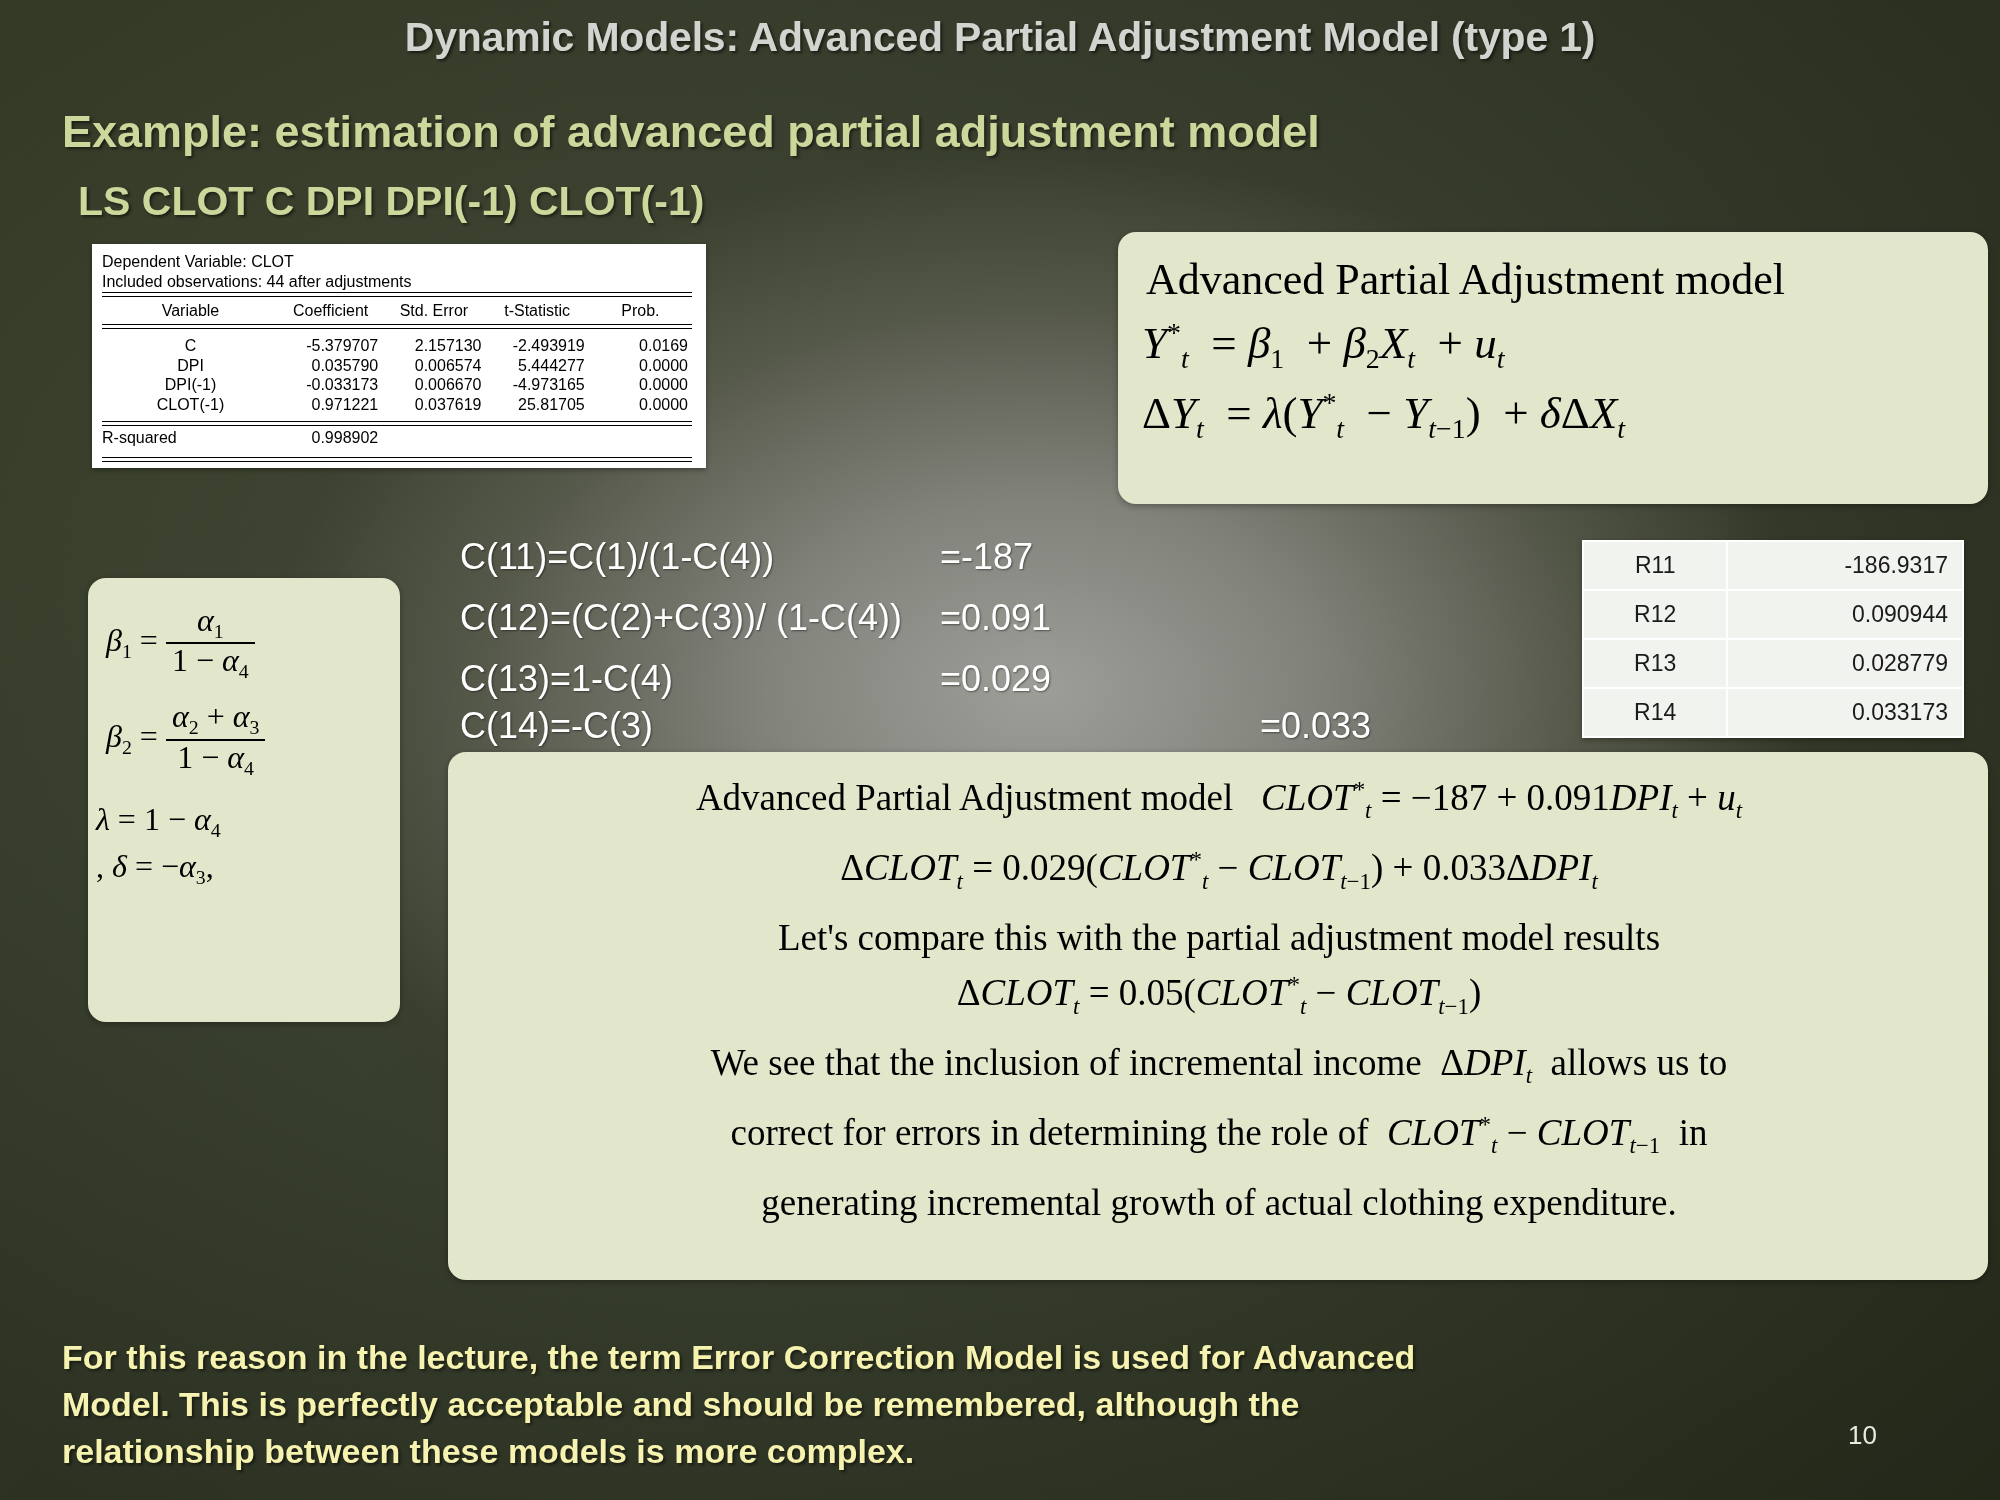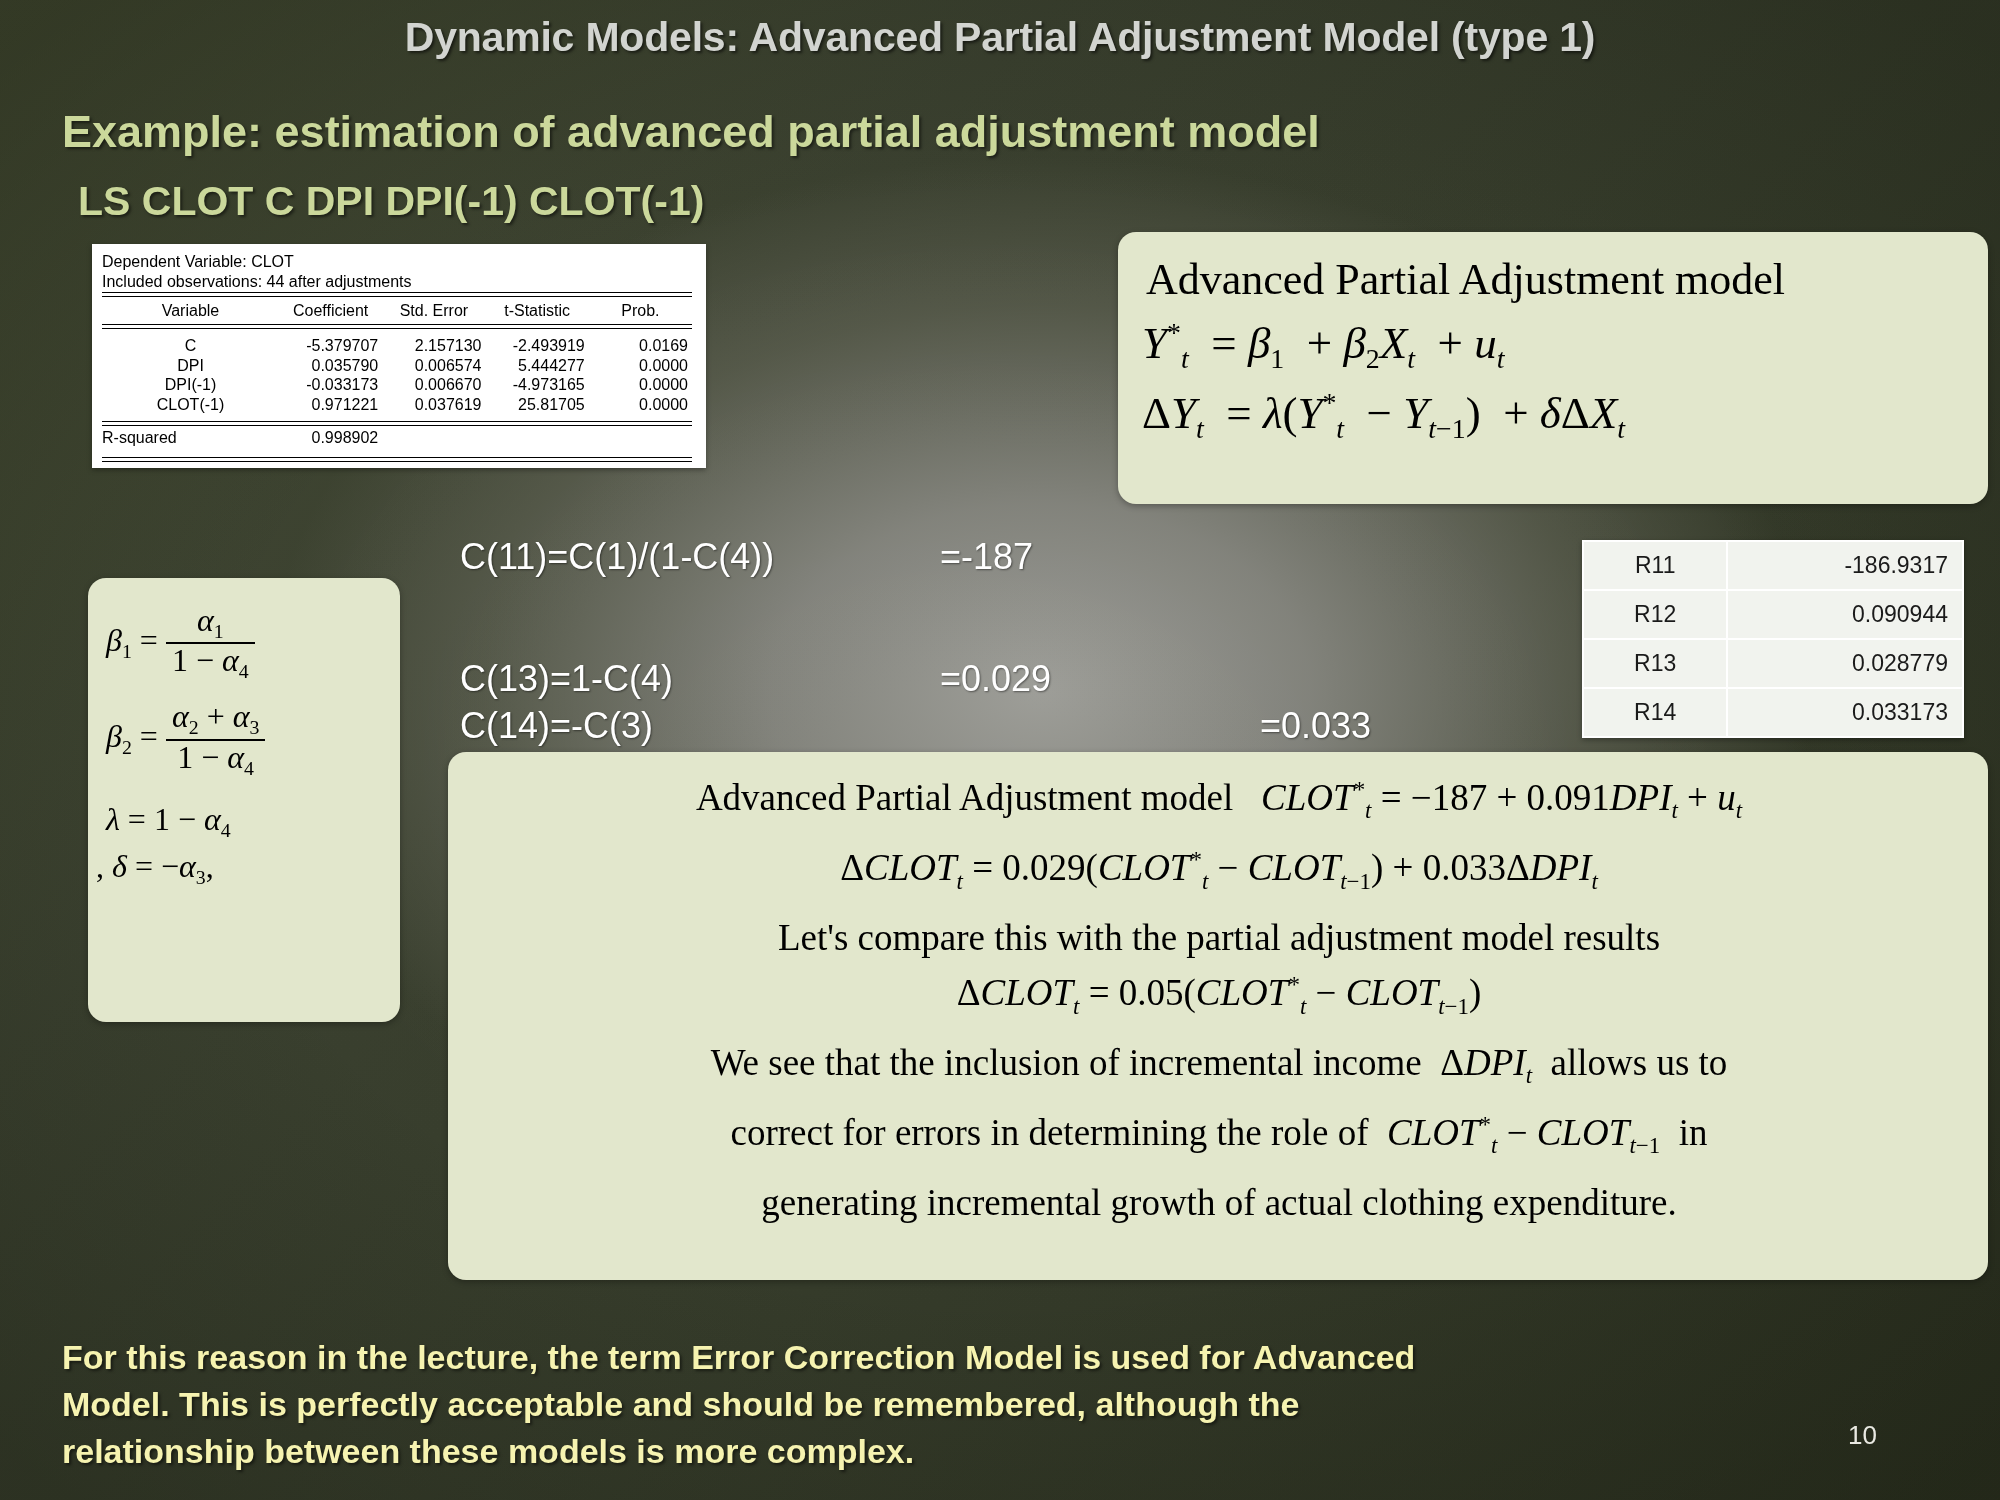--- a/index.html
+++ b/index.html
@@ -145,21 +145,21 @@
   .frac .den { display: block; border-top: 2px solid #000; padding: 0 6px; }
 
   .beta-line {
     font-family: "Liberation Serif", serif;
     font-size: 32px;
     white-space: nowrap;
     padding-left: 18px;
   }
   .beta-line.b1 { padding-top: 26px; }
   .beta-line.b2 { padding-top: 18px; }
-  .beta-line.lam { padding-top: 22px; padding-left: 18px; }
+  .beta-line.lam { padding-top: 22px; padding-left: 8px; }
   .beta-line.del { padding-top: 6px; padding-left: 8px; }
 
   
   .ceq {
     position: absolute;
     font-size: 36px;
     color: #ffffff;
     white-space: nowrap;
     text-shadow: 1px 1px 2px rgba(0,0,0,0.45);
     z-index: 5;
@@ -331,20 +331,24 @@
       <span class="mi">λ</span>&nbsp;=&nbsp;1&nbsp;−&nbsp;<span class="mi">α</span><span class="subn">4</span>
     </div>
     <div class="beta-line del math" aria-label="delta">
       ,&nbsp;<span class="mi">δ</span>&nbsp;=&nbsp;−<span class="mi">α</span><span class="subn">3</span>,
     </div>
   </div>
 
   <div class="ceq" style="left:460px; top:536px;">
     <span class="lbl" style="display:inline-block;width:470px">C(11)=C(1)/(1-C(4))</span>
     <span class="val">=-187</span>
+  </div>
+  <div class="ceq" style="left:460px; top:597px;">
+    <span class="lbl" style="display:inline-block;width:470px">C(12)=(C(2)+C(3))/ (1-C(4))</span>
+    <span class="val">=0.091</span>
   </div>
   <div class="ceq" style="left:460px; top:658px;">
     <span class="lbl" style="display:inline-block;width:470px">C(13)=1-C(4)</span>
     <span class="val">=0.029</span>
   </div>
   <div class="ceq" style="left:460px; top:705px;">
     <span class="lbl" style="display:inline-block;width:790px">C(14)=-C(3)</span>
     <span class="val">=0.033</span>
   </div>
 

